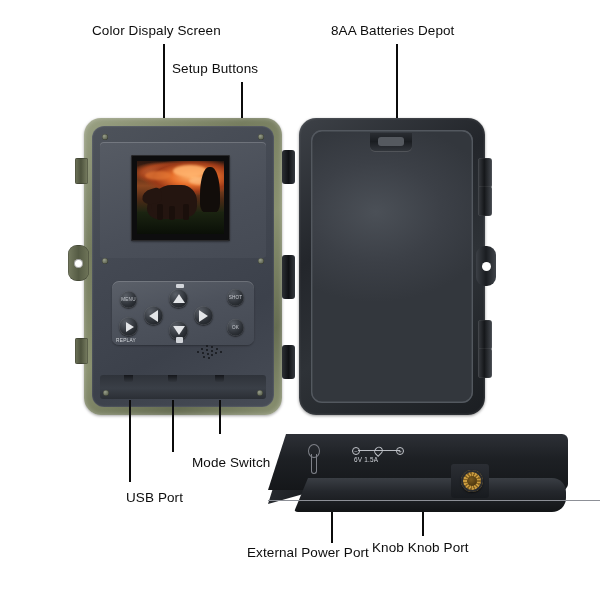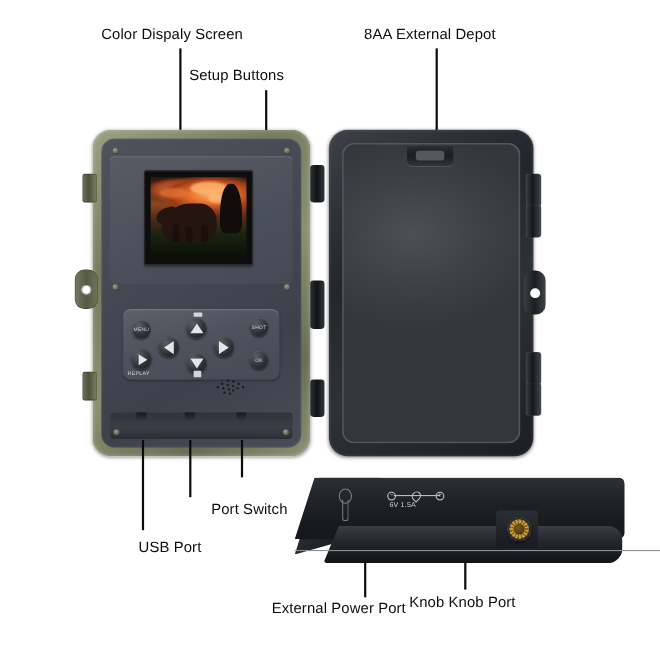--- a/index.html
+++ b/index.html
@@ -337,21 +337,21 @@
 <body>
 
 <div id="stage">
 
   <div class="label" style="left:92px; top:24px;">Color Dispaly Screen</div>
   <div class="leader" style="left:163px; top:44px; height:74px;"></div>
 
   <div class="label" style="left:172px; top:62px;">Setup Buttons</div>
   <div class="leader" style="left:241px; top:82px; height:200px;"></div>
 
-  <div class="label" style="left:331px; top:24px;">8AA External Depot</div>
+  <div class="label" style="left:331px; top:24px;">8AA Batteries Depot</div>
   <div class="leader" style="left:396px; top:44px; height:96px;"></div>
 
   <div id="left-shell" class="cam-half"></div>
   <div id="left-inner"></div>
   <div id="screen-plate"></div>
 
   <div class="screw" style="left:102px; top:134px;"></div>
   <div class="screw" style="left:258px; top:134px;"></div>
   <div class="screw" style="left:102px; top:258px;"></div>
   <div class="screw" style="left:258px; top:258px;"></div>
@@ -445,21 +445,21 @@
   <div class="lug-dark" style="left:476px; top:246px;"></div>
   <div class="latch-clip" style="left:478px; top:320px;"></div>
   <div class="latch-clip" style="left:478px; top:348px;"></div>
 
   <div class="leader" style="left:129px; top:400px; height:82px;"></div>
 
   <div class="leader" style="left:172px; top:400px; height:52px;"></div>
   <div class="label" style="left:126px; top:491px;">USB Port</div>
 
   <div class="leader" style="left:219px; top:400px; height:34px;"></div>
-  <div class="label" style="left:192px; top:456px;">Port Switch</div>
+  <div class="label" style="left:192px; top:456px;">Mode Switch</div>
 
   <div class="leader" style="left:331px; top:470px; height:73px;"></div>
   <div class="label" style="left:247px; top:546px;">External Power Port</div>
 
   <div class="leader" style="left:422px; top:487px; height:49px;"></div>
   <div class="label" style="left:372px; top:541px;">Knob Knob Port</div>
 
   <div id="base-group">
     <div id="base-slant"></div>
     <div id="base-body"></div>

